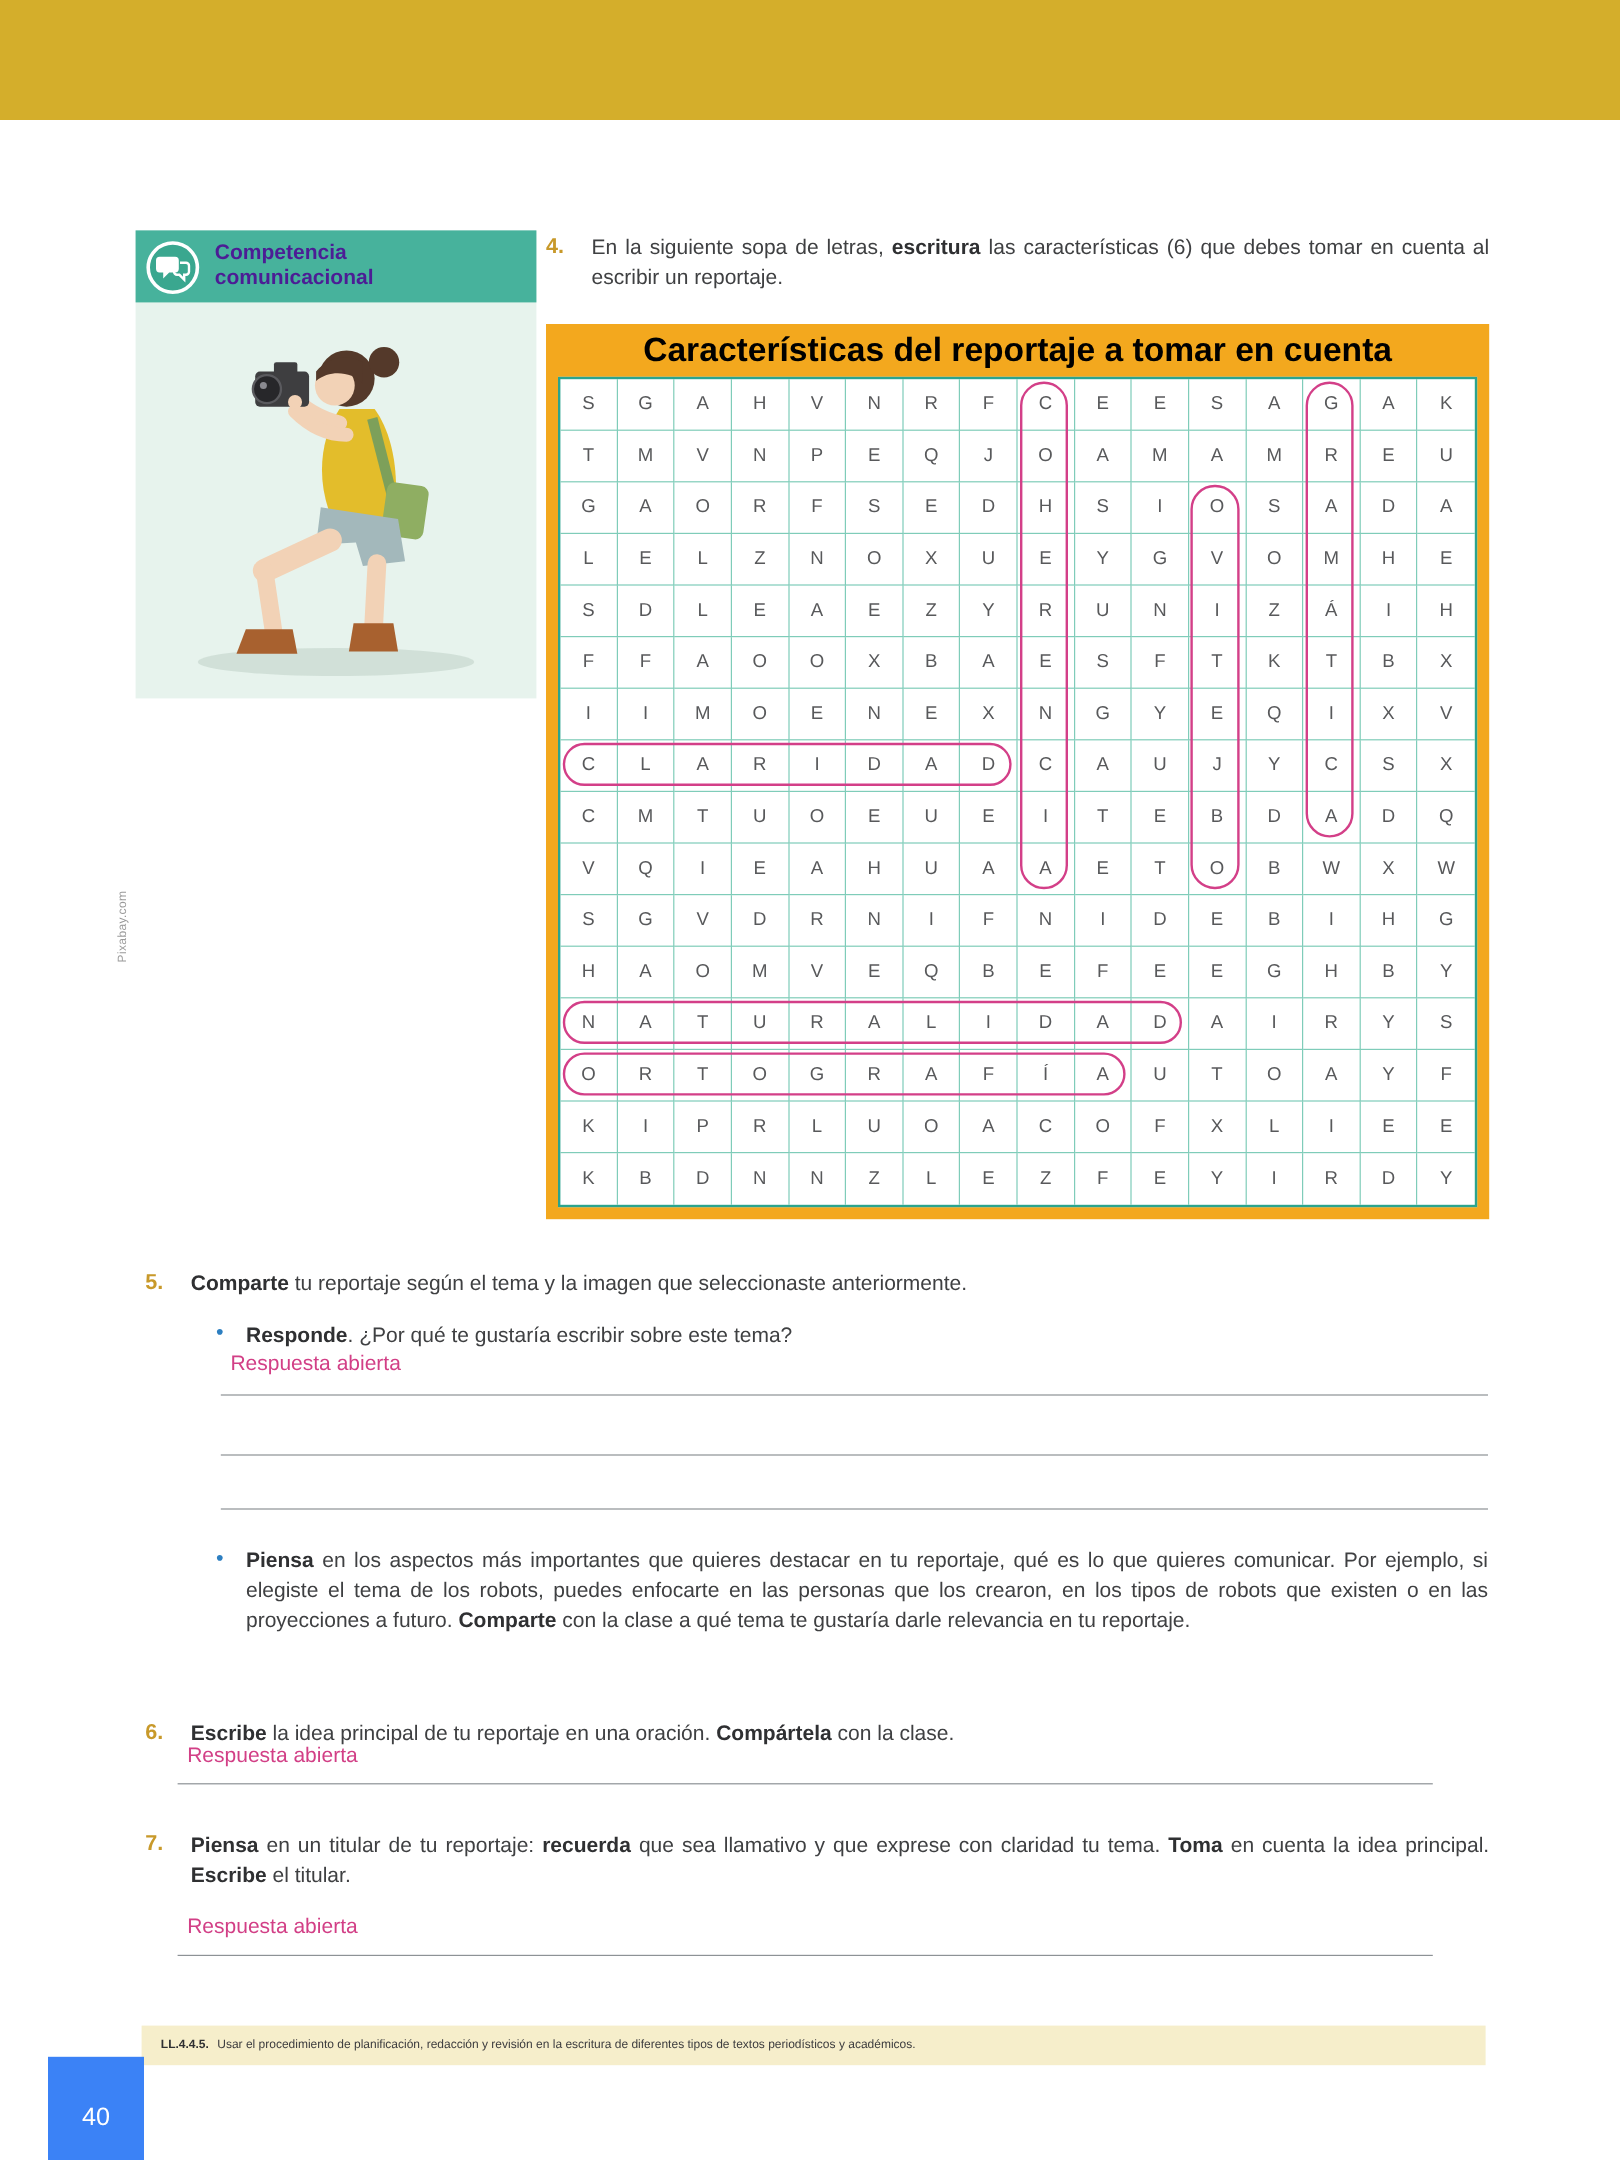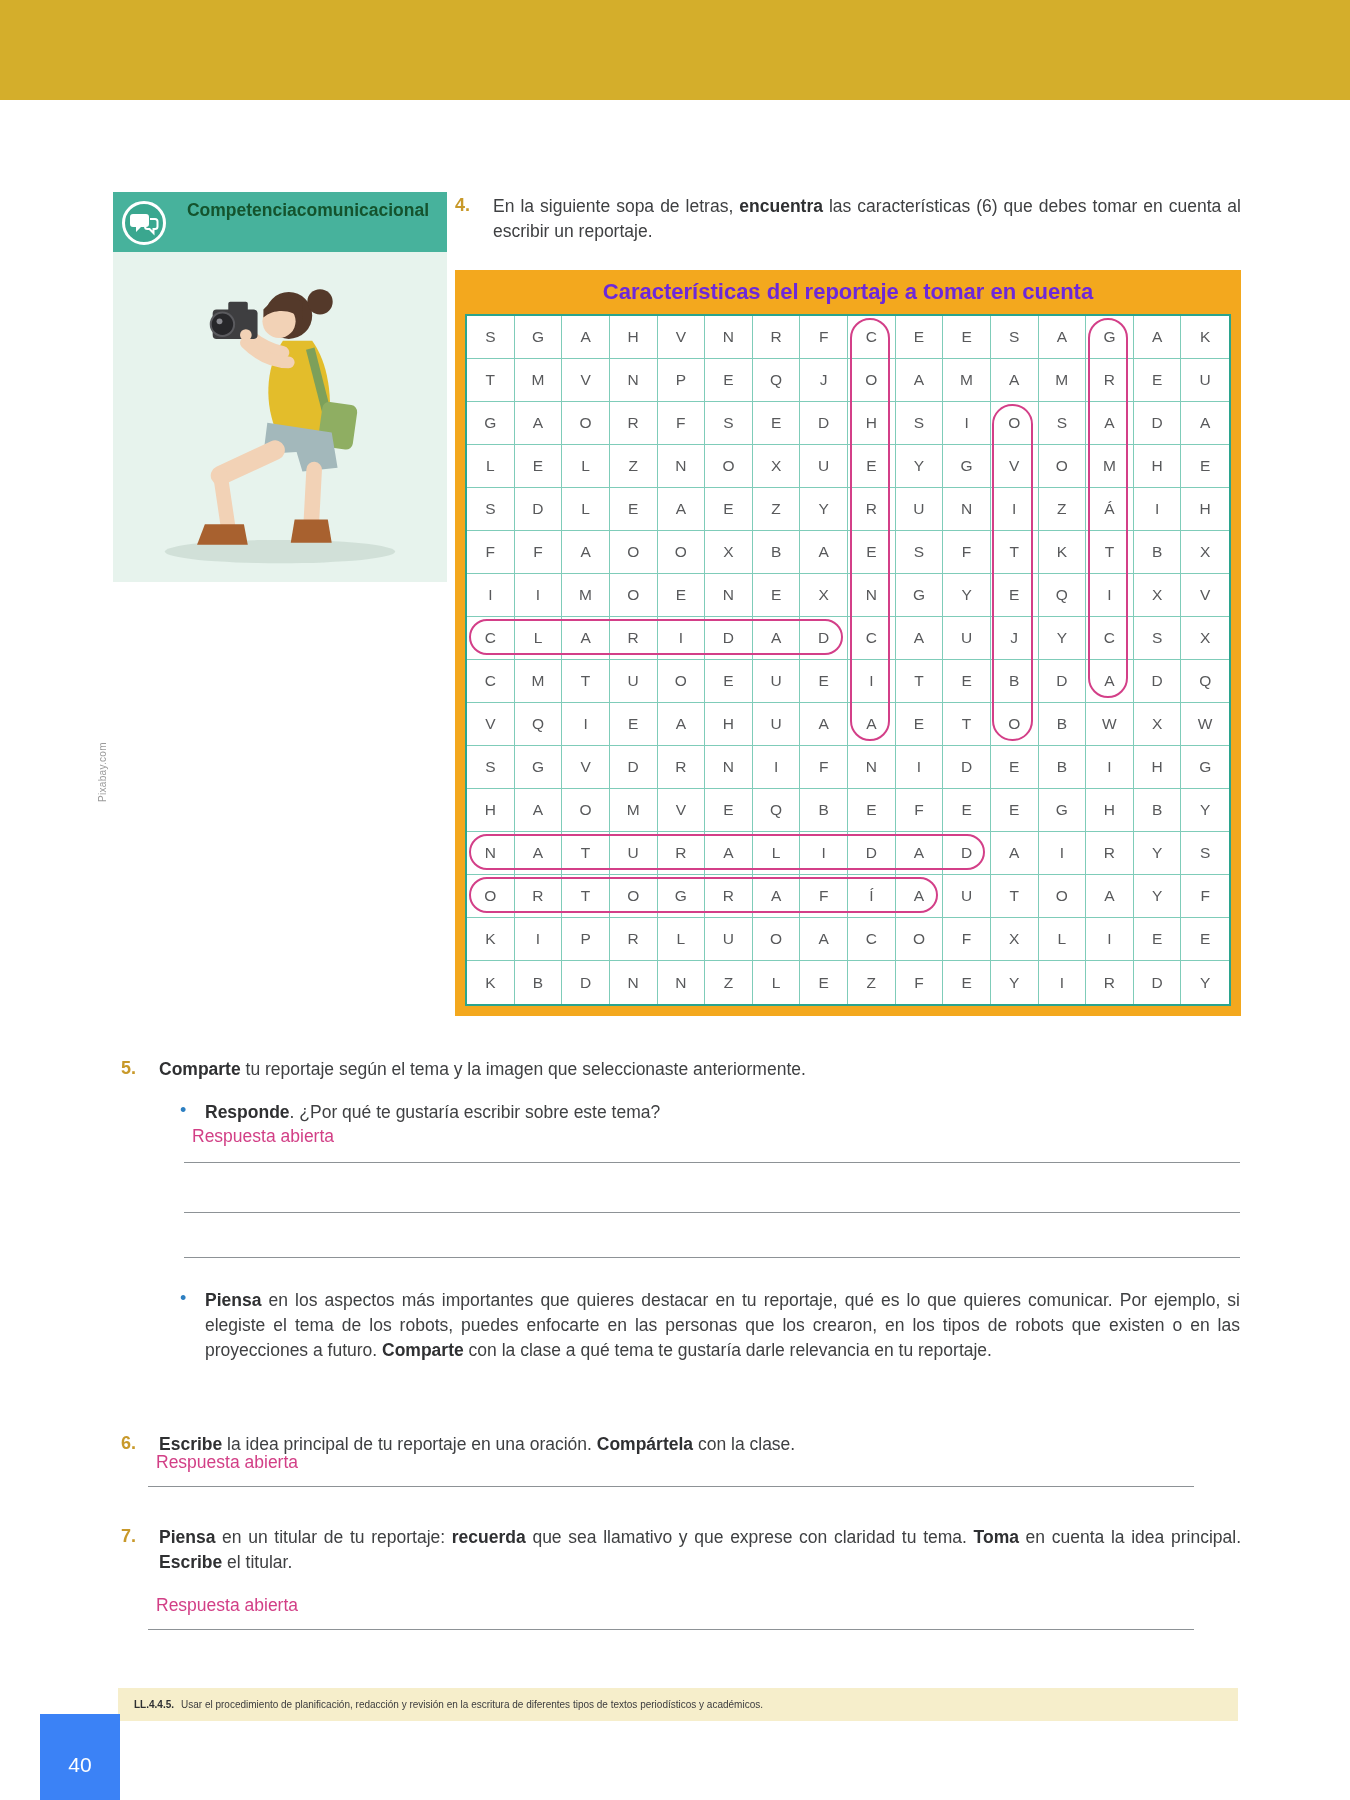--- a/index.html
+++ b/index.html
@@ -8,38 +8,38 @@
     position:relative; width:1350px; height:1800px; margin:0 auto;
     background:#ffffff; font-family:"Liberation Sans", sans-serif; color:#47484a;
     overflow:hidden;
   }
   .banner { position:absolute; top:0; left:0; width:100%; height:100px; background:#d4ae2b; }
 
   
   .competencia { position:absolute; left:113px; top:192px; width:334px; background:#e7f3ed; }
   .comp-header {
     position:relative; background:#47b29c; min-height:60px;
-    display:flex; flex-direction:row; justify-content:center;
-    padding:8px 10px 8px 66px; color:#14532d; font-weight:bold; font-size:17.5px; line-height:1.2;
+    display:flex; flex-direction:column; 
+    padding:8px 10px 8px 66px; color:#4c1d95; font-weight:bold; font-size:17.5px; line-height:1.2;
   }
   .comp-icon { position:absolute; left:8px; top:8px; width:46px; height:46px; }
   .comp-body { padding:16px 18px 10px; font-size:16.5px; line-height:1.44; color:#4c4d4f; }
   .comp-illu { height:330px; padding:2px 6px 6px; }
   .credit {
     position:absolute; left:97px; top:802px; transform:rotate(-90deg); transform-origin:0 0;
     font-size:10px; color:#9a9a9a; letter-spacing:.3px;
   }
 
   
   .item4 { position:absolute; left:455px; top:194px; width:786px; }
   .num { position:absolute; left:0; top:1px; font-weight:bold; color:#c8992a; font-size:18px; }
   .item-text { margin-left:38px; font-size:17.5px; line-height:1.42; text-align:justify; color:#3f4042; }
 
   .ws-box { position:absolute; left:455px; top:270px; width:786px; background:#f3a81e; padding:0 10px 10px; }
-  .ws-title { height:44px; line-height:44px; text-align:center; color:#6d28d9; font-weight:bold; font-size:22px; }
+  .ws-title { height:44px; line-height:44px; text-align:center; color:#000000; font-weight:bold; font-size:28px; }
   .ws-wrap { position:relative; background:#ffffff; }
   .ws-grid { display:grid; grid-template-columns:repeat(16,1fr); border:2px solid #2ba48e; background:#ffffff; }
   .ws-cell {
     height:43px; display:flex; align-items:center; justify-content:center;
     border-right:1px solid #7fccb9; border-bottom:1px solid #7fccb9;
     font-size:15.5px; color:#58595b;
   }
   .ws-cell:nth-child(16n) { border-right:none; }
   .ws-cell:nth-child(n+241) { border-bottom:none; }
   .ws-circles { position:absolute; inset:0; pointer-events:none; }
@@ -122,21 +122,21 @@
         <circle cx="106" cy="67" r="12" fill="#27272a" stroke="#5a5a5e" stroke-width="2"></circle>
         <circle cx="103" cy="64" r="3" fill="#8a8a90"></circle>
         <circle cx="130" cy="78" r="6" fill="#f2d2b6"></circle>
       </svg>
     </div>
   </aside>
   <div class="credit">Pixabay.com</div>
 
   <div class="item4">
     <span class="num">4.</span>
-    <p class="item-text">En la siguiente sopa de letras, <b>encuentra</b> las características (6) que debes tomar en cuenta al escribir un reportaje.</p>
+    <p class="item-text">En la siguiente sopa de letras, <b>escritura</b> las características (6) que debes tomar en cuenta al escribir un reportaje.</p>
   </div>
 
   <div class="ws-box">
     <div class="ws-title">Características del reportaje a tomar en cuenta</div>
     <div class="ws-wrap">
       <div class="ws-grid" id="ws-grid">
           <div class="ws-cell">S</div>
           <div class="ws-cell">G</div>
           <div class="ws-cell">A</div>
           <div class="ws-cell">H</div>

